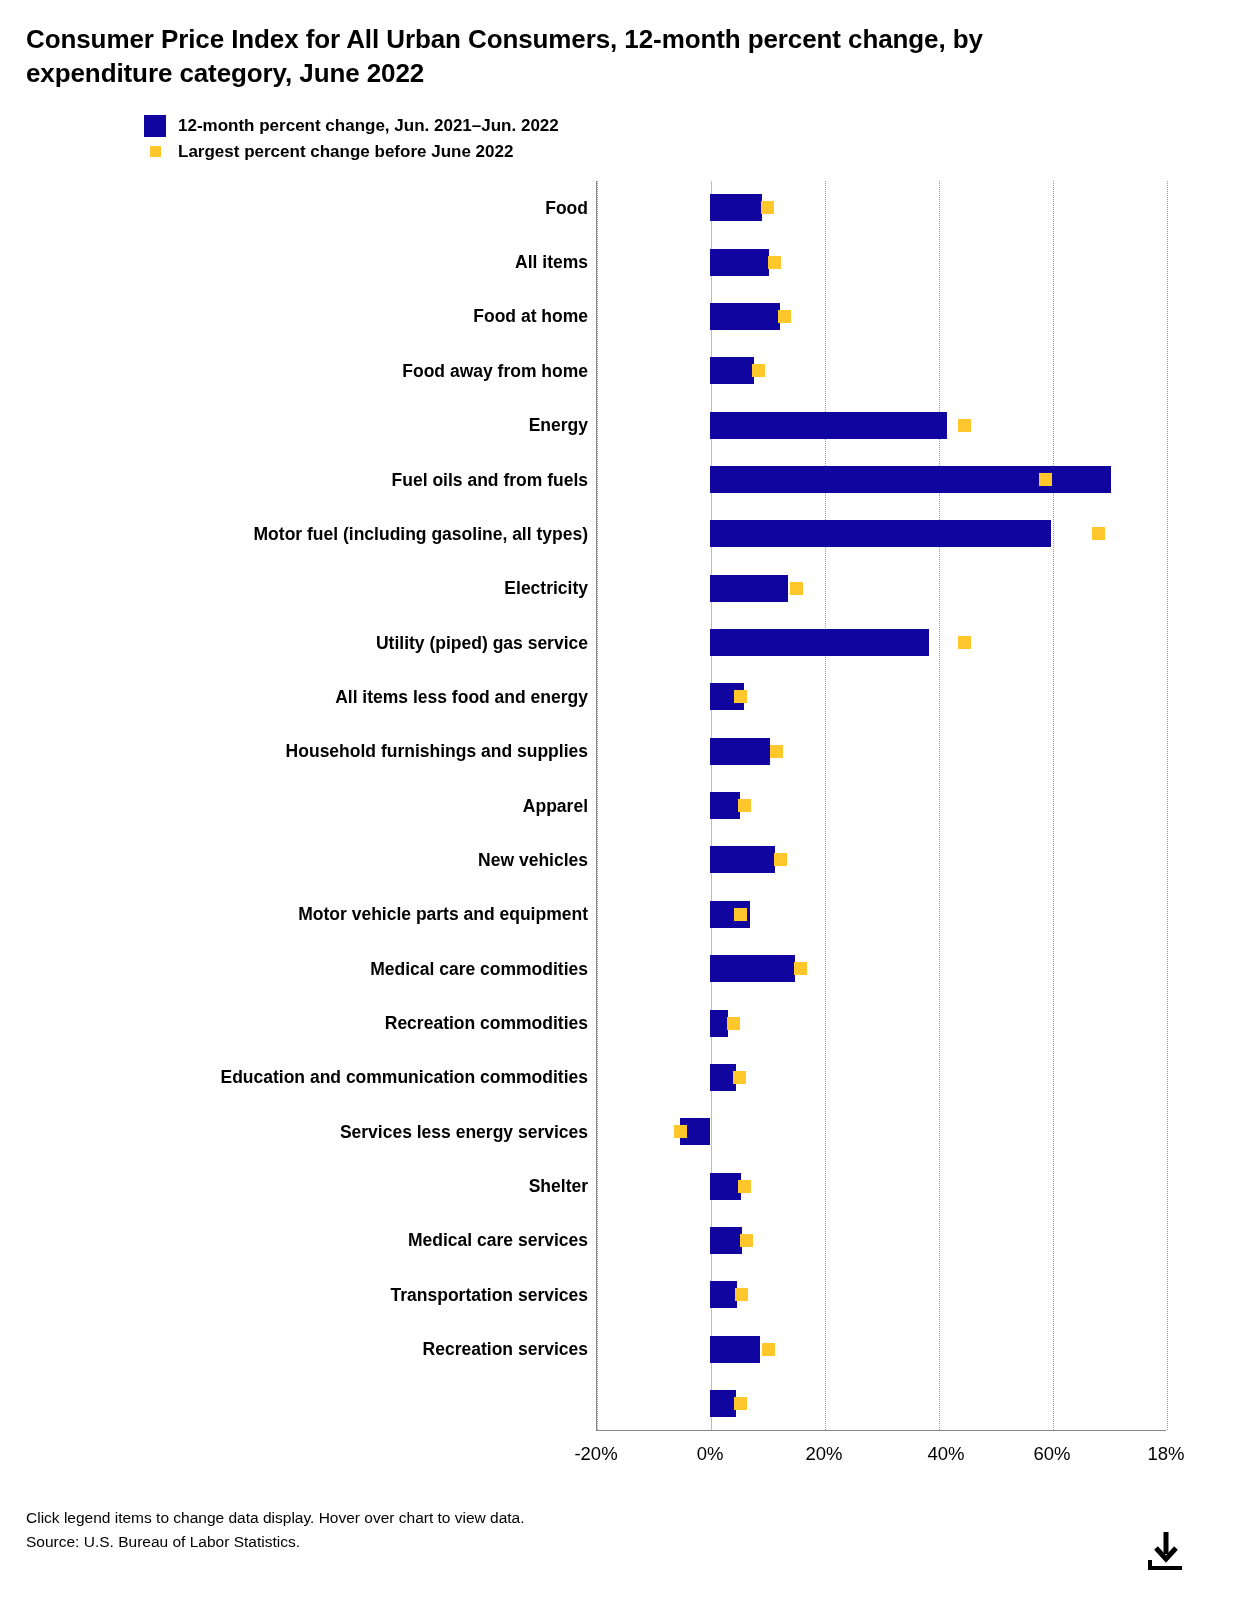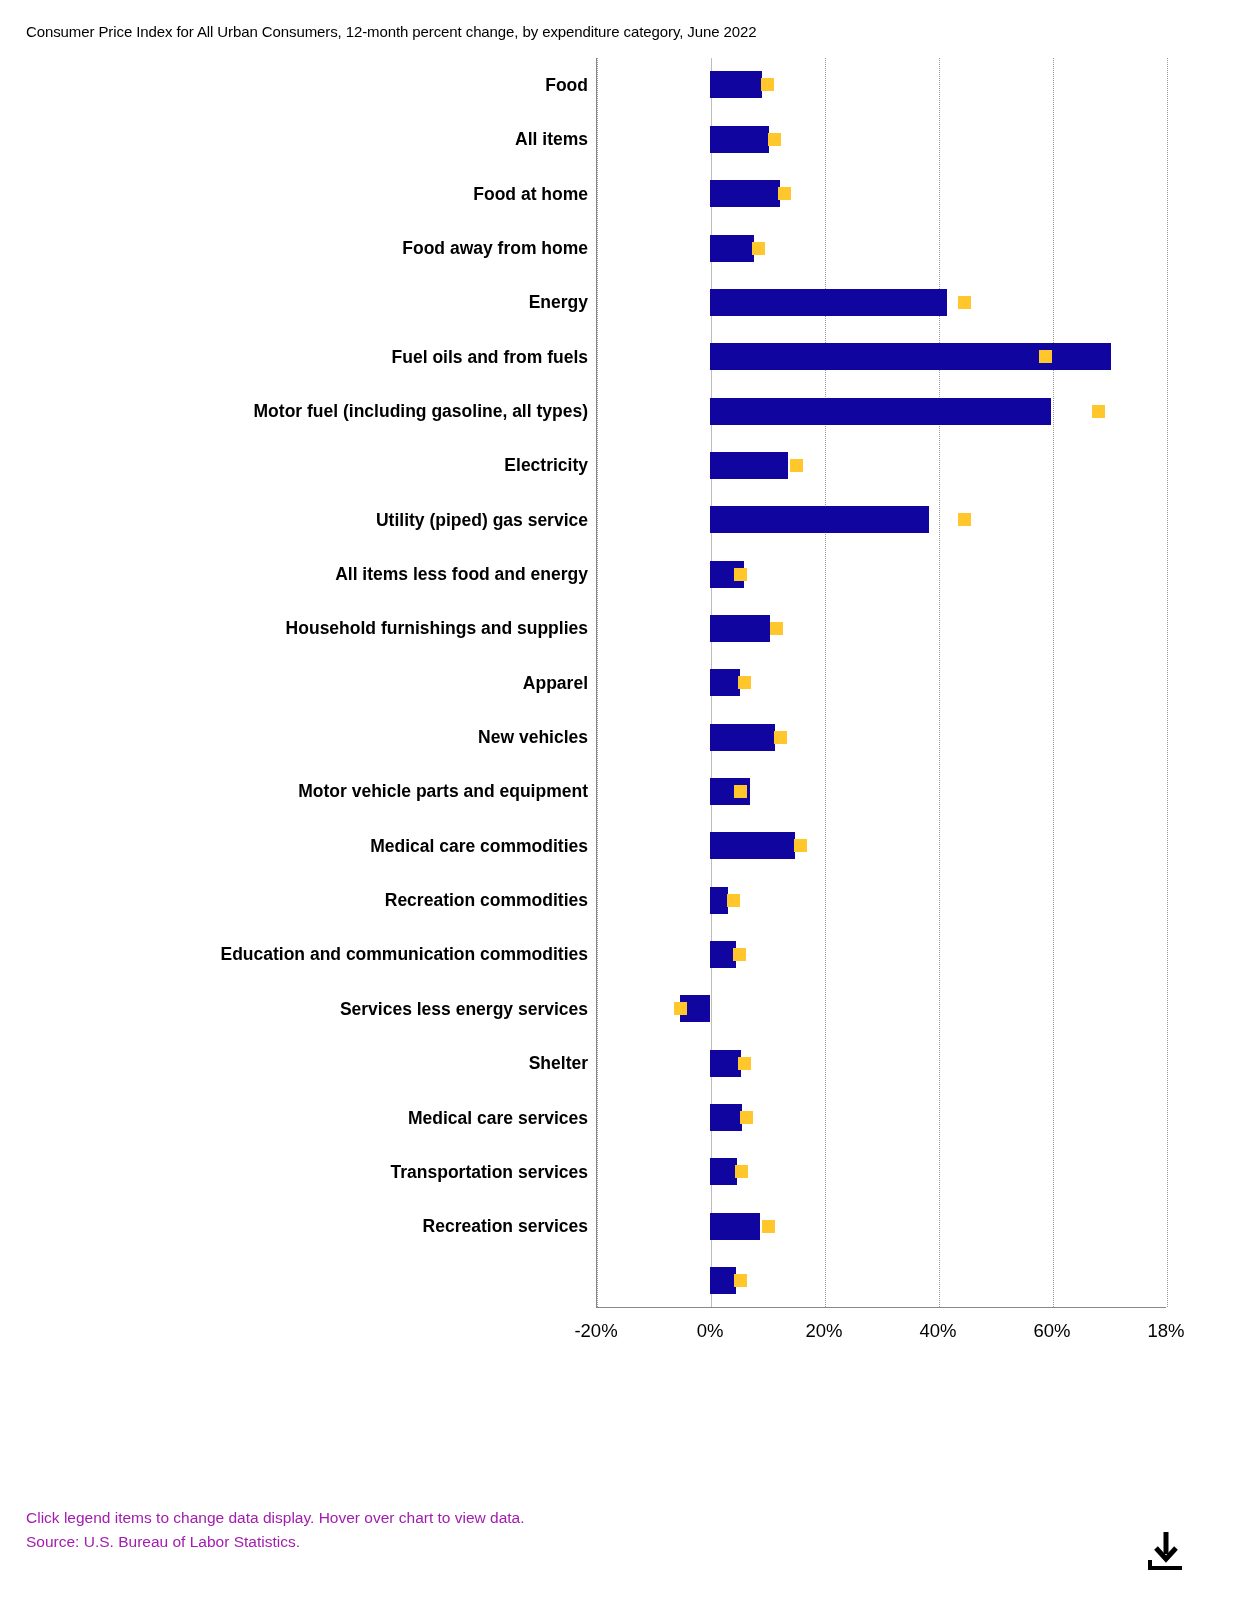--- a/index.html
+++ b/index.html
@@ -19,22 +19,22 @@
   .page {
     position: relative;
     width: 1240px;
     height: 1600px;
     box-sizing: border-box;
     padding: 22px 26px 0 26px;
   }
 
   
   .chart-title {
-    font-size: 15px;
-    font-weight: normal;
+    font-size: 26px;
+    font-weight: bold;
     line-height: 1.32;
     letter-spacing: -0.1px;
     margin: 0 0 0 0;
     max-width: 1030px;
   }
 
   
   .legend {
     margin-top: 22px;
     margin-left: 118px;
@@ -160,37 +160,49 @@
     white-space: nowrap;
   }
 
   
   .footer {
     position: absolute;
     left: 26px;
     bottom: 46px;
     font-size: 15.5px;
     line-height: 1.55;
-    color: #a21caf;
+    color: #000000;
   }
   .download-icon {
     position: absolute;
     right: 52px;
     bottom: 28px;
     width: 44px;
     height: 44px;
   }
 </style>
 </head>
 <body>
 
 <div class="page">
 
   <h1 class="chart-title">Consumer Price Index for All Urban Consumers, 12-month percent change, by expenditure category, June 2022</h1>
 
+  <div class="legend">
+    <div class="legend-row">
+      <span class="legend-swatch-blue"></span>
+      <span class="legend-label">12-month percent change, Jun. 2021–Jun. 2022</span>
+    </div>
+    <div class="legend-row">
+      <span class="legend-swatch-gold-wrap">
+          <span class="legend-swatch-gold"></span>
+        </span>
+      <span class="legend-label">Largest percent change before June 2022</span>
+    </div>
+  </div>
 
   <div class="plot-wrap">
     <div class="axis-box" id="axis-box">
         <div class="gridline" style="left: 0px;"></div>
         <div class="zeroline" style="left: 114px;"></div>
         <div class="gridline" style="left: 228px;"></div>
         <div class="gridline" style="left: 342px;"></div>
         <div class="gridline" style="left: 456px;"></div>
         <div class="gridline" style="left: 570px;"></div>
       </div>
@@ -307,21 +319,21 @@
         <div class="marker" title="Medical care services (largest): 5.6%" style="left: 139.42px; top: 1107.63px;"></div>
         <div class="bar" title="Transportation services: 8.8%" style="left: 114px; width: 50.16px; top: 1154.98px;"></div>
         <div class="marker" title="Transportation services (largest): 10.2%" style="left: 165.64px; top: 1161.98px;"></div>
         <div class="bar" title="Recreation services: 4.6%" style="left: 114px; width: 26.22px; top: 1209.33px;"></div>
         <div class="marker" title="Recreation services (largest): 5.3%" style="left: 137.71px; top: 1216.33px;"></div>
       </div>
     <div class="xticks" id="xticks">
         <div class="xtick" style="left: 0px;">-20%</div>
         <div class="xtick" style="left: 114px;">0%</div>
         <div class="xtick" style="left: 228px;">20%</div>
-        <div class="xtick" style="left: 342px;">40%</div>
+        <div class="xtick" style="left: 350px;">40%</div>
         <div class="xtick" style="left: 456px;">60%</div>
         <div class="xtick" style="left: 570px;">18%</div>
       </div>
   </div>
 
   <div class="footer">
     <div>Click legend items to change data display. Hover over chart to view data.</div>
     <div>Source: U.S. Bureau of Labor Statistics.</div>
   </div>
 

